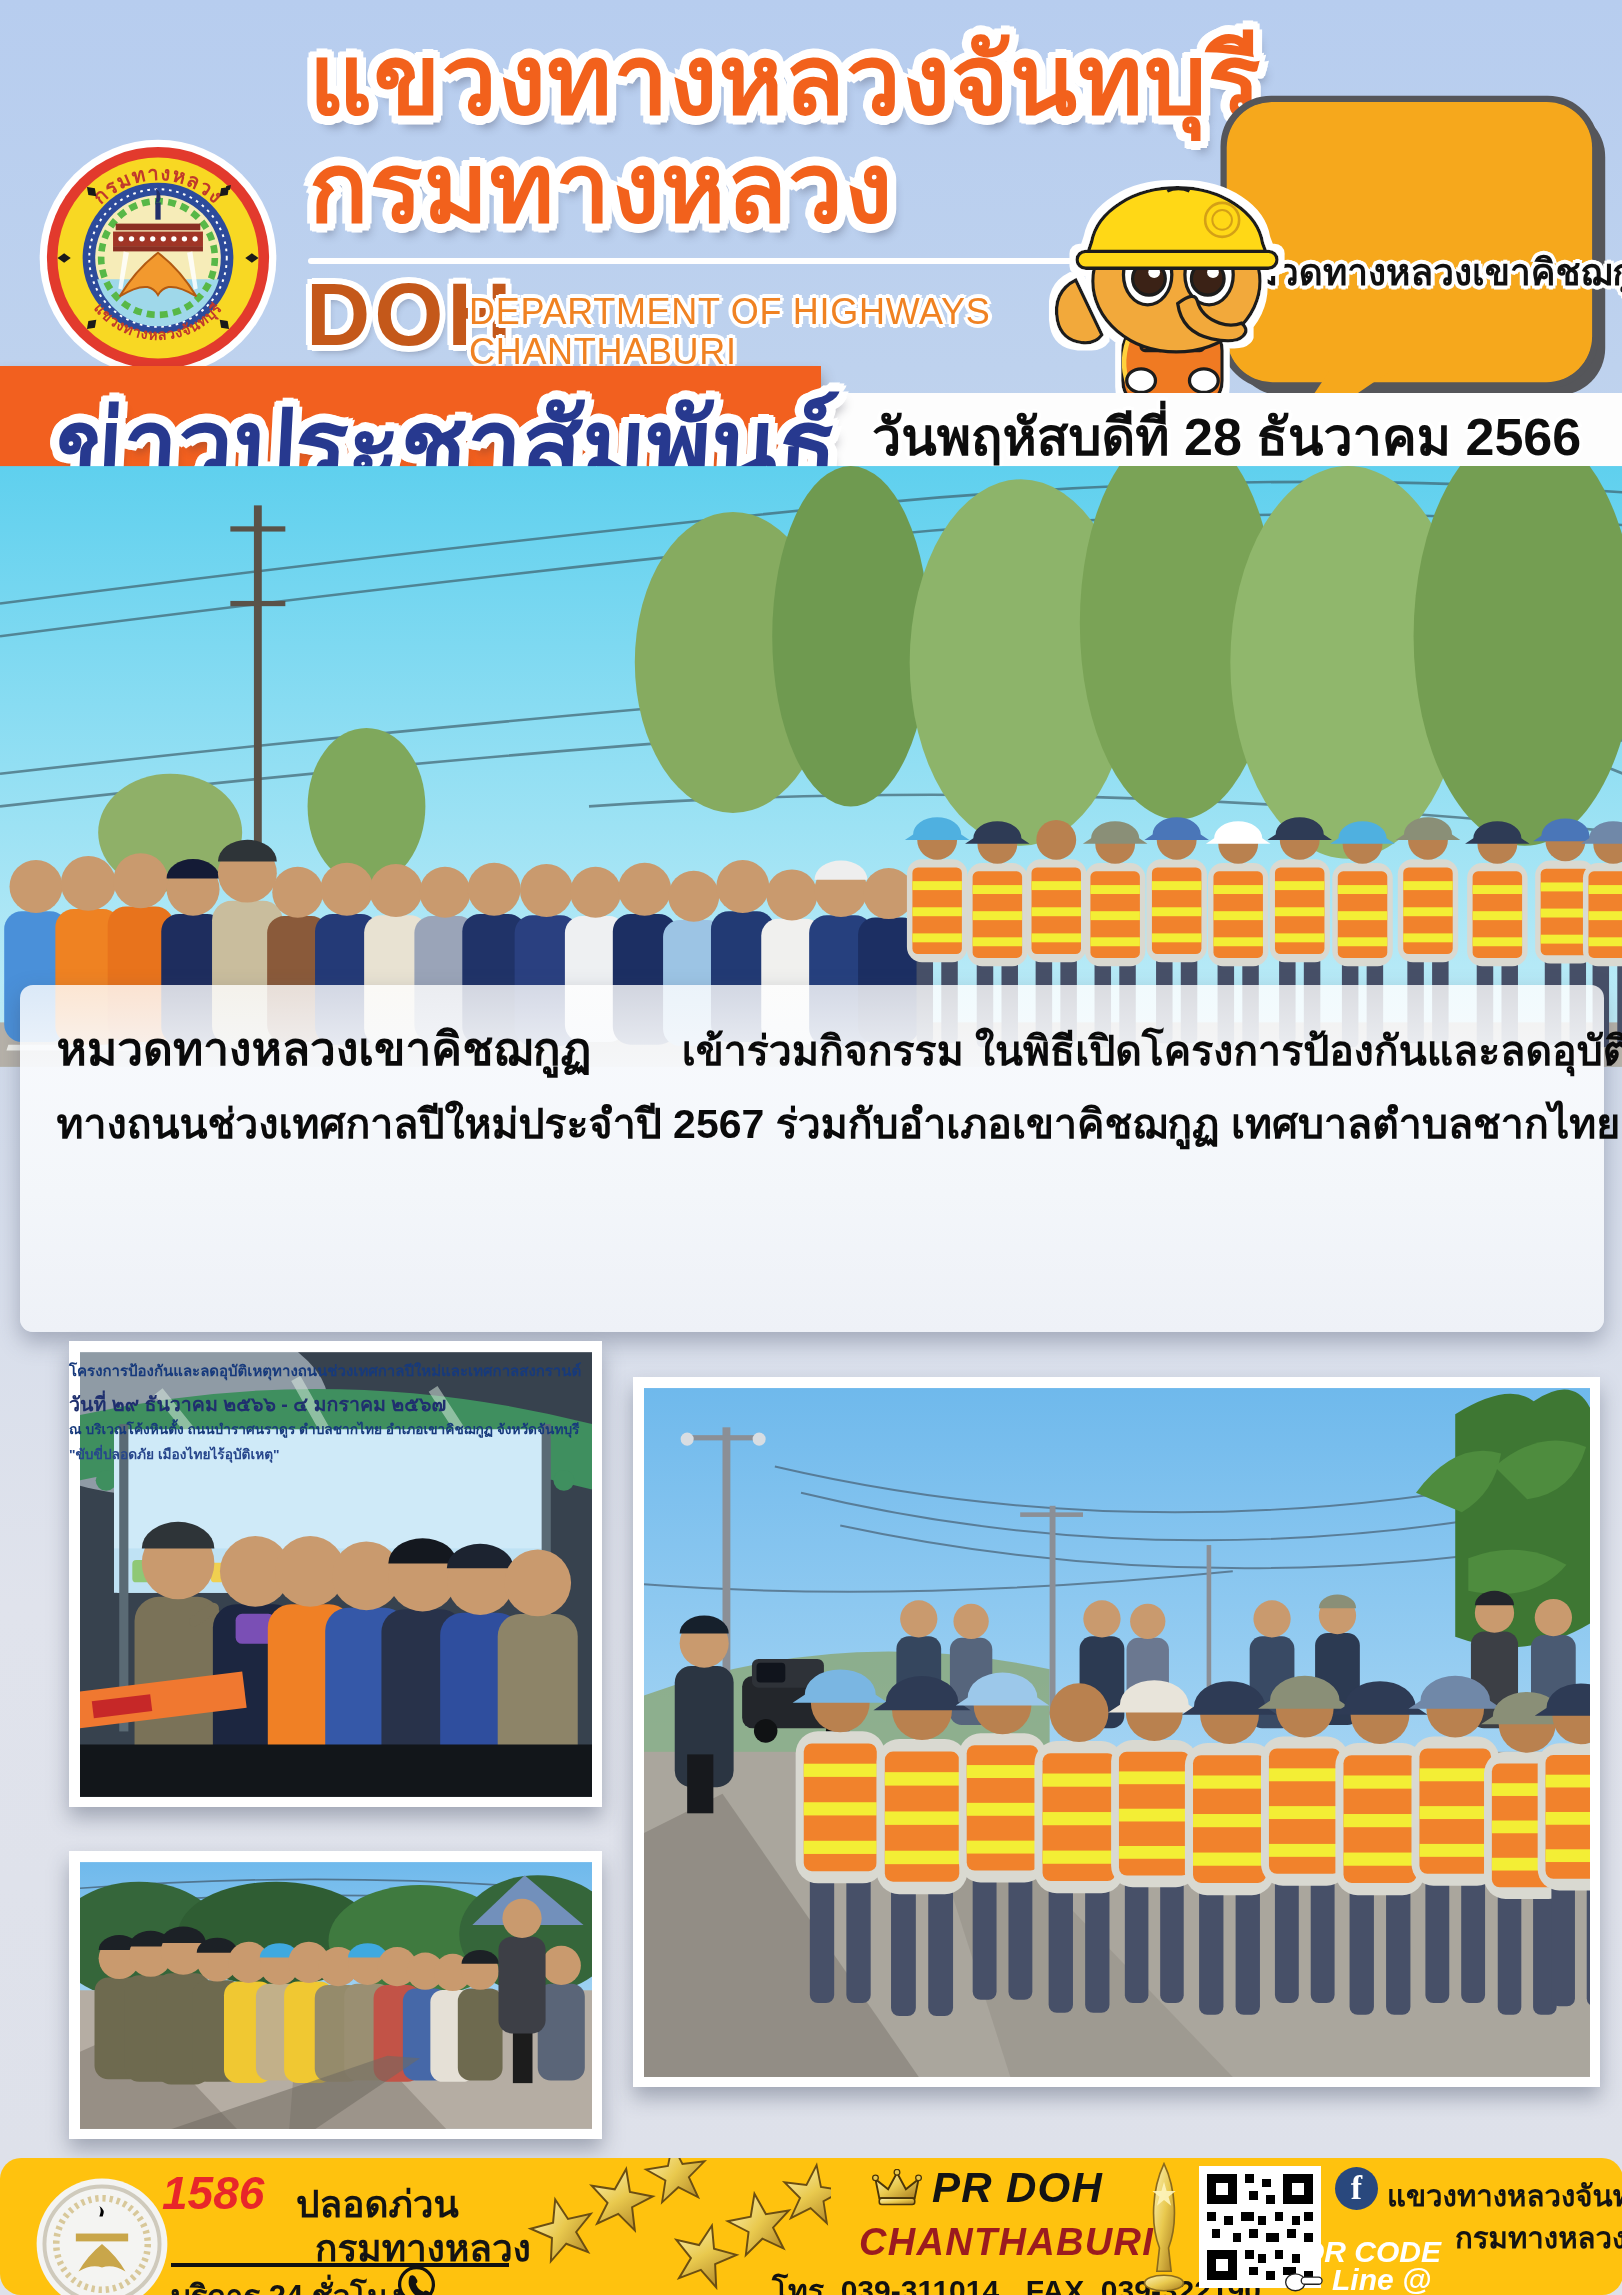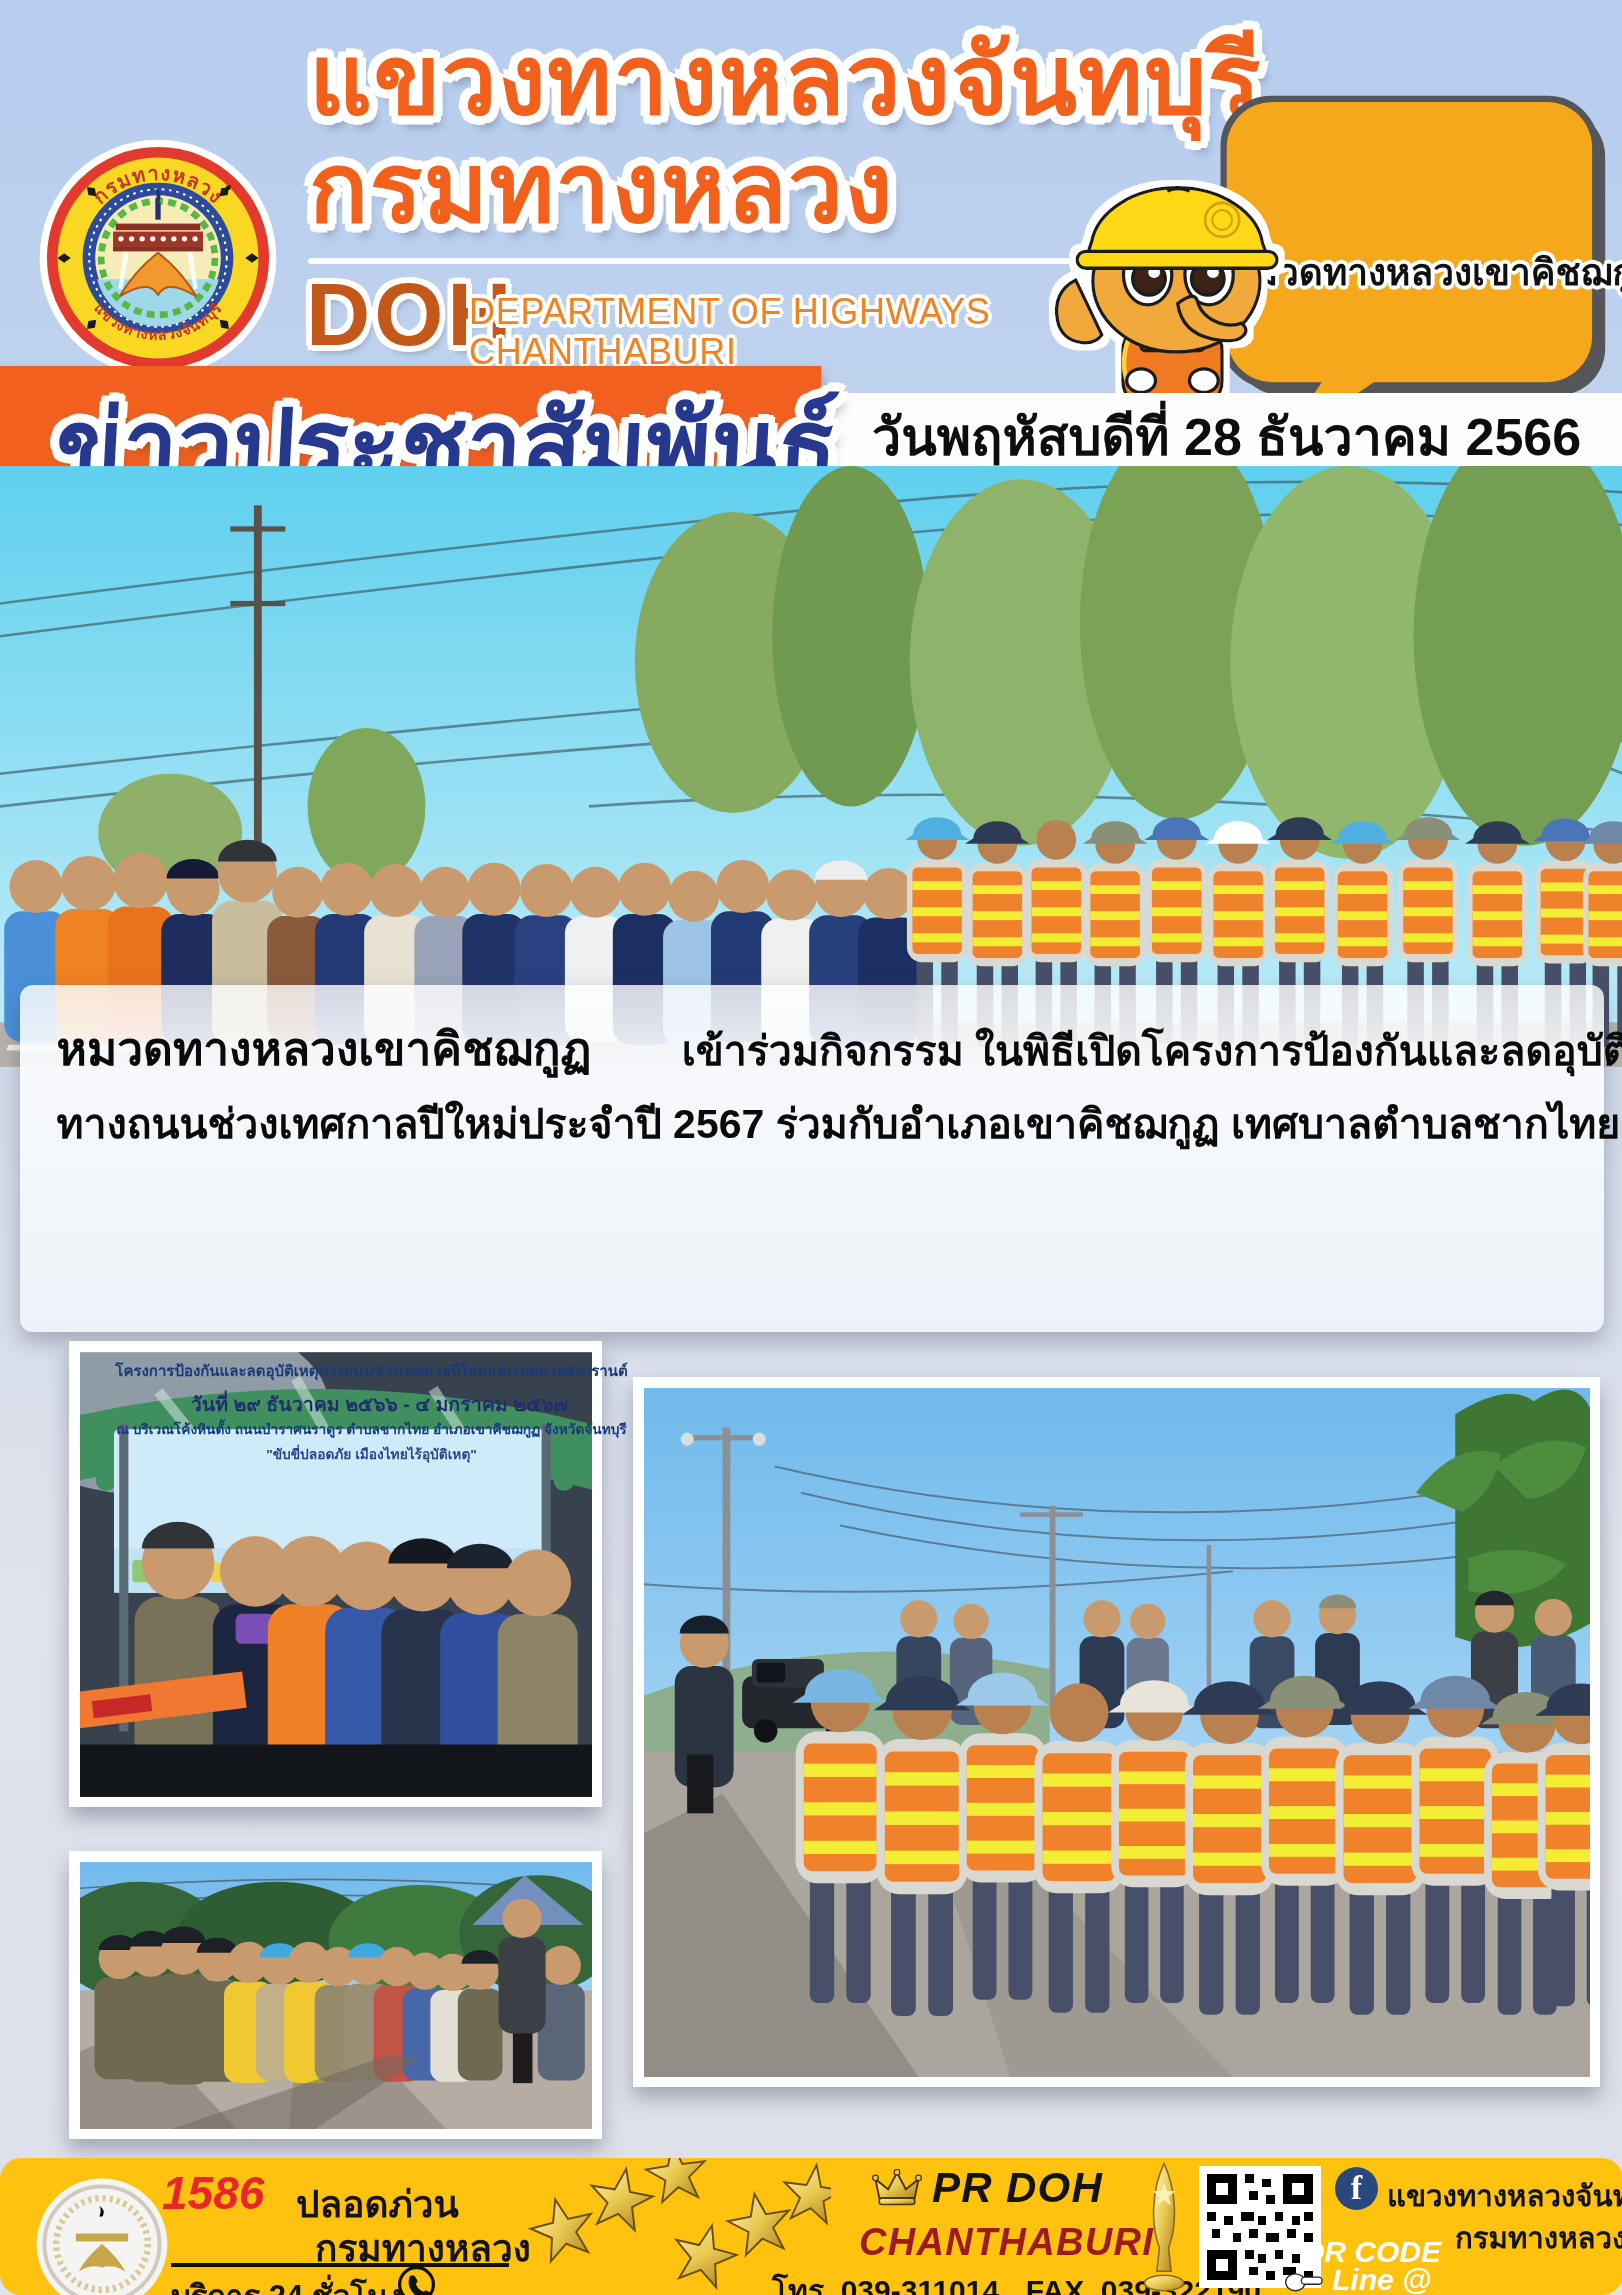--- a/index.html
+++ b/index.html
@@ -31,21 +31,21 @@
   .photo-frame{background:#fff;padding:10.5px;box-shadow:0 10.5px 19.6px rgba(55,65,90,.38);}
   .photo-frame svg{display:block;}
   .footer{background:#ffc20e;border-radius:21px;}
   .f-red{color:#e8262a;font-style:italic;font-weight:800;font-size:46px;}
   .f-black-lg{color:#141414;font-weight:800;font-size:37px;}
   .f-black-md{color:#141414;font-weight:800;font-size:31px;}
   .f-darkred{color:#9b1b1f;font-style:italic;font-weight:800;font-size:38px;letter-spacing:1.3px;}
   .f-pr{color:#141414;font-style:italic;font-weight:800;font-size:42px;letter-spacing:1.3px;}
   .f-white{color:#fff;font-style:italic;font-weight:800;font-size:30px;}
   .banner-news{background:#f2601f;box-shadow:0 7.9px 13px rgba(70,60,50,.45);}
-  .ceremony-text{position:absolute;color:#173a7c;font-weight:700;text-align:center;width:100%;margin-left:36px;}
+  .ceremony-text{position:absolute;color:#173a7c;font-weight:700;width:100%;}
 </style>
 </head>
 <body>
 
 <div class="page">
 
   <svg width="0" height="0" style="position:absolute" aria-hidden="true">
     <defs>
       <linearGradient id="gold" x1="0" y1="0" x2="1" y2="1">
         <stop offset="0" stop-color="#fdf4bb"></stop>
@@ -309,21 +309,21 @@
         <use href="#psn" transform="translate(438,650) scale(1.75)" style="--c:#3558a8"></use>
         <use href="#psn" transform="translate(524,652) scale(1.75)" style="--c:#28324a;--h:#14181f"></use>
         <use href="#psn" transform="translate(612,650) scale(1.7)" style="--c:#2f4e9e;--h:#1c2330"></use>
         <use href="#psn" transform="translate(700,652) scale(1.7)" style="--c:#8d8468"></use>
       </g>
       <rect x="-10" y="520" width="260" height="56" fill="#f07830" transform="rotate(-7 -10 520)"></rect>
       <rect x="18" y="534" width="90" height="26" fill="#c62828" transform="rotate(-7 18 534)"></rect>
       <rect x="0" y="600" width="783" height="80" fill="#12161a"></rect>
     </svg>
     <div class="ceremony-text nowrap" style="left:0;top:18.3px;font-size:15px;">โครงการป้องกันและลดอุบัติเหตุทางถนนช่วงเทศกาลปีใหม่และเทศกาลสงกรานต์</div>
-    <div class="ceremony-text nowrap" style="left:0;top:47px;font-size:19.6px;font-weight:800;color:#1f2f6e;padding-left:8px;">วันที่ ๒๙ ธันวาคม ๒๕๖๖ - ๔ มกราคม ๒๕๖๗</div>
+    <div class="ceremony-text nowrap" style="left:0;top:47px;font-size:19.6px;font-weight:800;color:#1f2f6e;">วันที่ ๒๙ ธันวาคม ๒๕๖๖ - ๔ มกราคม ๒๕๖๗</div>
     <div class="ceremony-text nowrap" style="left:0;top:77px;font-size:13.7px;">ณ บริเวณโค้งหินตั้ง ถนนบำราศนราดูร ตำบลชากไทย อำเภอเขาคิชฌกูฏ จังหวัดจันทบุรี</div>
     <div class="ceremony-text nowrap" style="left:0;top:102px;font-size:13.7px;color:#27468c;">"ขับขี่ปลอดภัย เมืองไทยไร้อุบัติเหตุ"</div>
   </div>
 
   <div class="abs photo-frame" style="left:69px;top:1851px;width:512px;height:267px;">
     <svg viewBox="0 0 783 408" width="512" height="267">
       <rect width="783" height="408" fill="url(#skygrad2)"></rect>
       <g stroke="#41586a" stroke-width="2.5" fill="none" opacity=".7">
         <path d="M0,40 Q400,10 783,46"></path>
           <path d="M0,66 Q400,34 783,70"></path>

